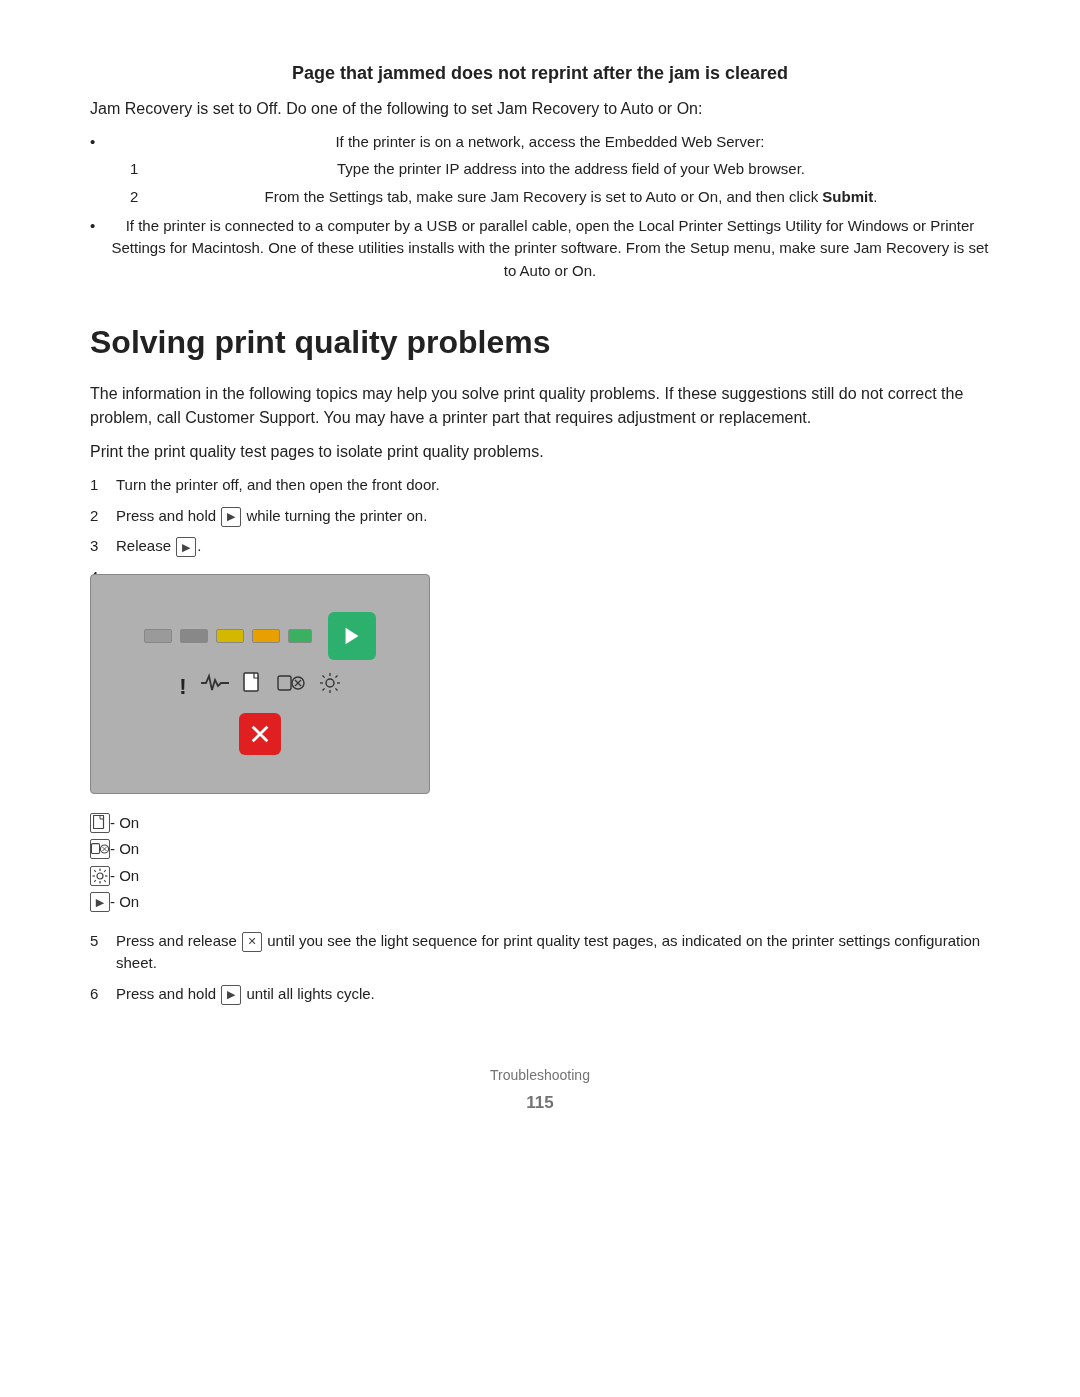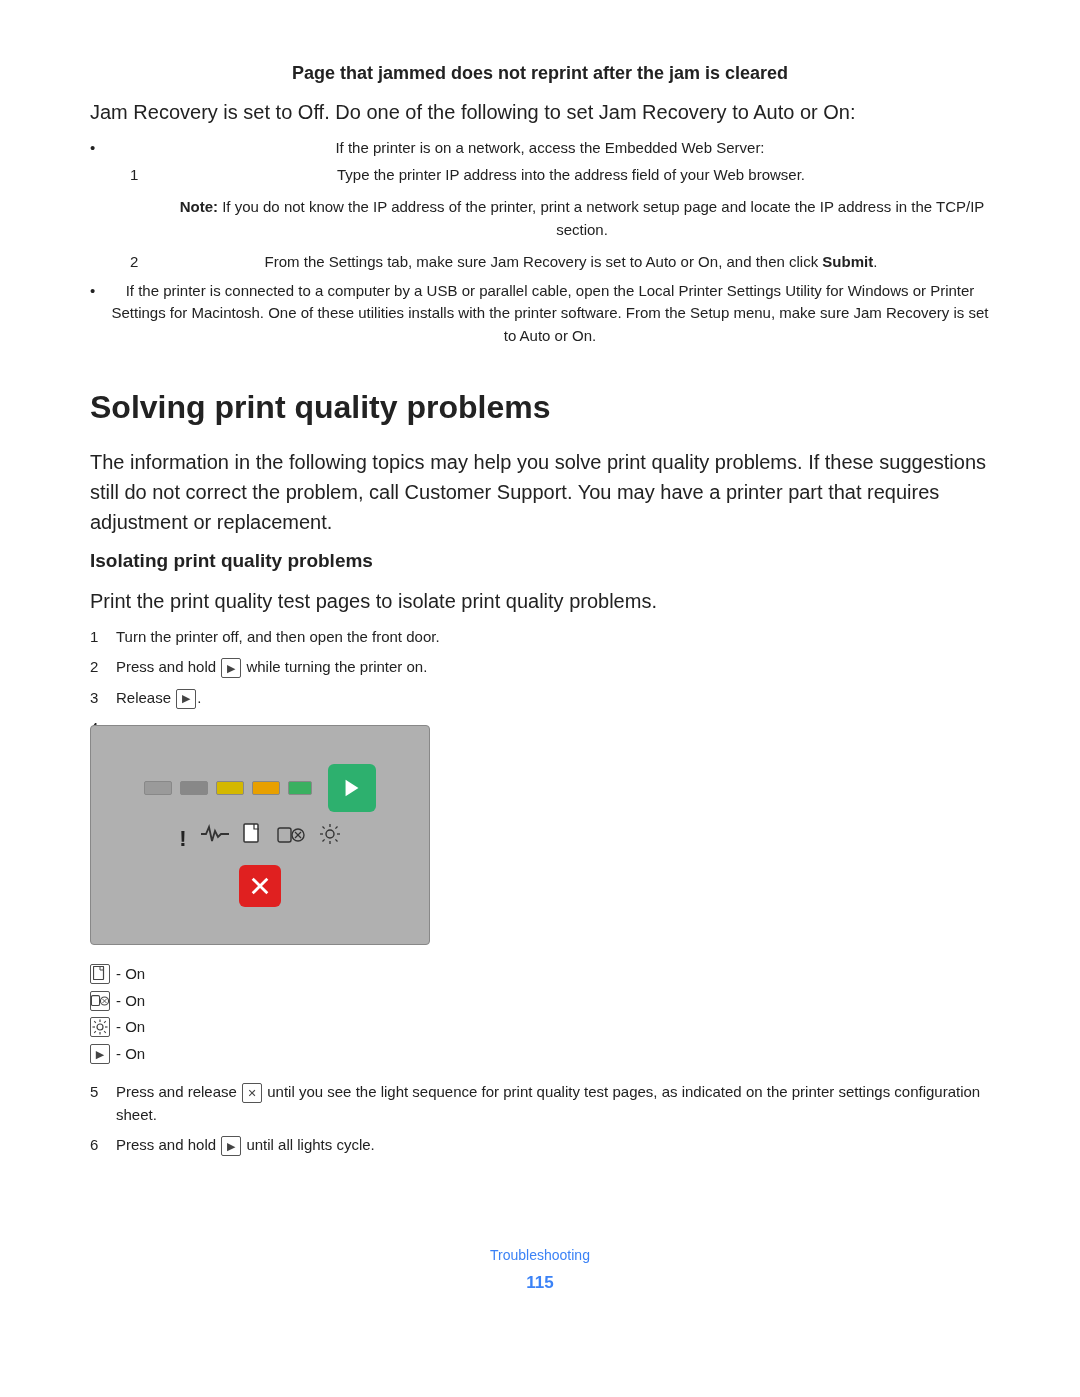--- a/index.html
+++ b/index.html
@@ -26,21 +26,21 @@
       margin: 36px 0 16px 0;
     }
     h3.sub-heading {
       font-size: 19px;
       font-weight: bold;
       margin-bottom: 10px;
     }
 
     p {
       margin-bottom: 10px;
-      font-size: 20px;
+      font-size: 16px;
     }
 
     ul.bullet-list {
       list-style: none;
       margin: 0 0 10px 0;
       padding: 0;
       text-align: center;
     }
     ul.bullet-list > li {
       padding-left: 20px;
@@ -181,28 +181,27 @@
     .legend-list {
       list-style: none;
       margin: 0 0 16px 0;
       padding: 0;
     }
     .legend-list li {
       margin-bottom: 4px;
       font-size: 15px;
       display: flex;
       align-items: center;
-      gap: 6px;
     }
 
     .footer {
       text-align: center;
-      margin-top: 88px;
+      margin-top: 60px;
       font-size: 14px;
-      color: #3b82f6;
+      color: #737373;
     }
     .footer .page-num {
       font-size: 17px;
       font-weight: bold;
       display: block;
       margin-top: 4px;
     }
 
     strong { font-weight: bold; }
 
@@ -242,45 +241,37 @@
 
   <ul class="bullet-list">
     <li>
       <span>If the printer is on a network, access the Embedded Web Server:</span>
       <ol class="nested-ol">
         <li>
           <span class="step-num">1</span>
           <span>Type the printer IP address into the address field of your Web browser.</span>
         </li>
         <li>
-          <span class="step-num"></span>
-          <div class="note-box">
-            <strong>Note:</strong>
-            <span> If you do not know the IP address of the printer, print a network setup page and locate the IP address in the TCP/IP section.</span>
-          </div>
-        </li>
-        <li>
           <span class="step-num">2</span>
           <span>From the Settings tab, make sure Jam Recovery is set to Auto or On, and then click <strong>Submit</strong>.</span>
         </li>
       </ol>
     </li>
     <li>
       <span>If the printer is connected to a computer by a USB or parallel cable, open the Local Printer Settings Utility for Windows or Printer Settings for Macintosh. One of these utilities installs with the printer software. From the Setup menu, make sure Jam Recovery is set to Auto or On.</span>
     </li>
   </ul>
 </section>
 
 <section>
   <h1 class="main-heading">Solving print quality problems</h1>
   <p>The information in the following topics may help you solve print quality problems. If these suggestions still do not correct the problem, call Customer Support. You may have a printer part that requires adjustment or replacement.</p>
 </section>
 
 <section>
-  <h3 class="sub-heading">Isolating print quality problems</h3>
   <p>Print the print quality test pages to isolate print quality problems.</p>
 
   <ol class="steps">
 
     <li>
       <span class="step-num">1</span>
       <span>Turn the printer off, and then open the front door.</span>
     </li>
 
     <li>

